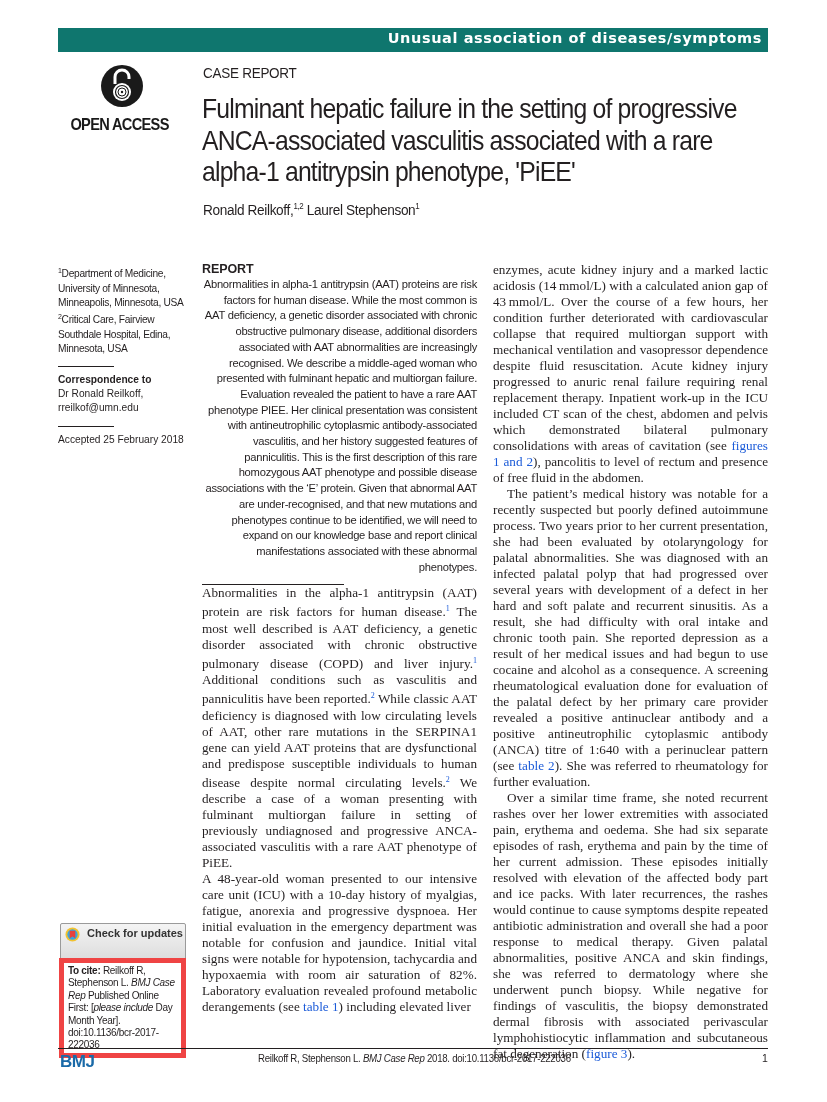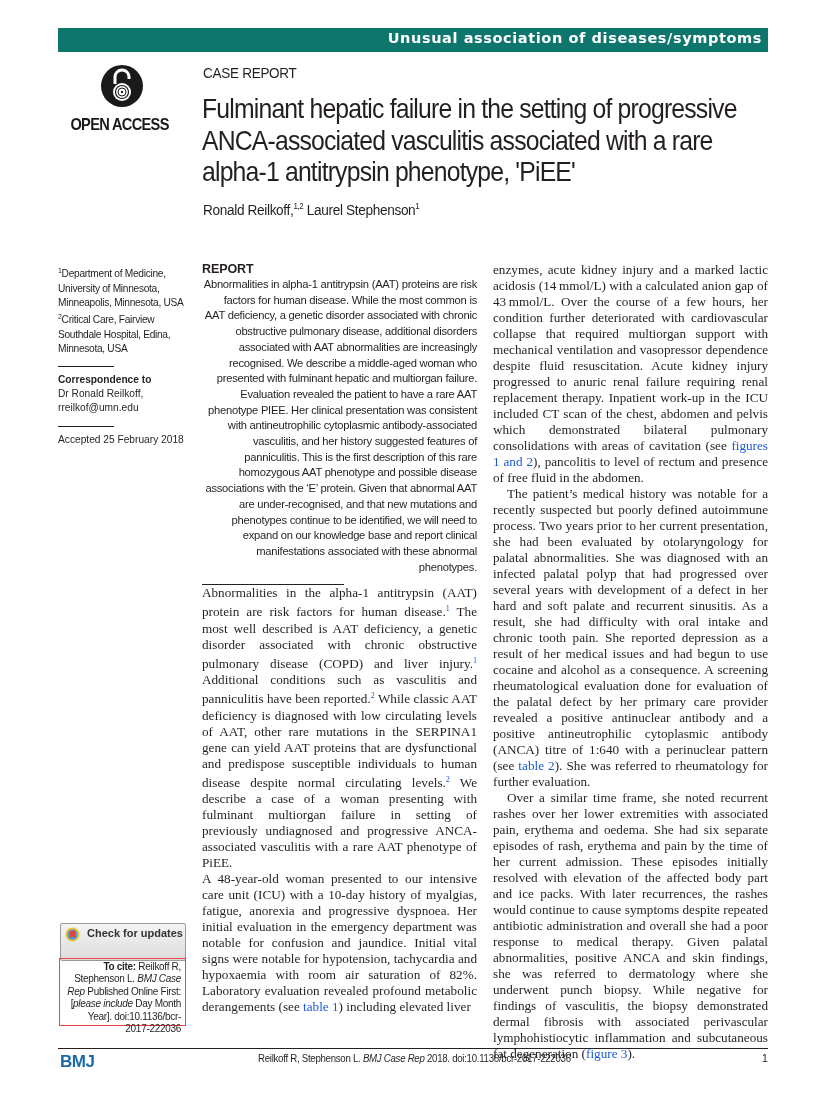--- a/index.html
+++ b/index.html
@@ -15,21 +15,21 @@
   .authors { position: absolute; left: 203px; top: 201px; font-family: "Liberation Sans", sans-serif; font-size: 15.5px; color: #231f20; letter-spacing: -0.4px; transform: scaleX(0.88); transform-origin: left; white-space: nowrap; }
   .authors sup { font-size: 9px; }
   .side { position: absolute; left: 58px; top: 264px; width: 130px; font-family: "Liberation Sans", sans-serif; font-size: 10.2px; line-height: 14.2px; color: #231f20; }
   .side .aff { letter-spacing: -0.3px; }
   .side sup { font-size: 7px; }
   .side .rule { width: 56px; border-top: 1px solid #231f20; margin: 10px 0 6px 0; }
   .side .corr-h { font-weight: bold; }
   .checkbtn { position: absolute; left: 60px; top: 923px; width: 126px; height: 38px; border: 1px solid #9a9a9a; background: linear-gradient(#f4f4f4, #dcdcdc); border-radius: 2px; box-sizing: border-box; }
   .checkbtn .ic { position: absolute; left: 4px; top: 3px; width: 15px; height: 15px; }
   .checkbtn .lbl { position: absolute; left: 26px; top: 3px; font-family: "Liberation Sans", sans-serif; font-weight: bold; font-size: 11px; color: #333333; }
-  .cite { position: absolute; left: 59px; top: 958px; width: 127px; height: 68px; border: 1px solid #ef4444; box-sizing: border-box; padding: 2px 4px; font-family: "Liberation Sans", sans-serif; font-size: 10px; line-height: 12.4px; color: #231f20; letter-spacing: -0.3px; text-align: right; }
+  .cite { position: absolute; left: 59px; top: 958px; width: 127px; height: 100px; border: 5px solid #ef4444; box-sizing: border-box; padding: 2px 4px; font-family: "Liberation Sans", sans-serif; font-size: 10px; line-height: 12.4px; color: #231f20; letter-spacing: -0.3px; }
   .cite b { font-weight: bold; }
   .cite i { font-style: italic; }
   .col { position: absolute; font-family: "Liberation Serif", serif; font-size: 13.2px; line-height: 16px; color: #231f20; text-align: justify; }
   .col1 { left: 202px; top: 262px; width: 275px; }
   .col2 { left: 493px; top: 262px; width: 275px; }
   .h { font-family: "Liberation Sans", sans-serif; font-weight: bold; font-size: 12.5px; line-height: 15px; letter-spacing: -0.1px; }
   .summary-text { font-family: "Liberation Sans", sans-serif; font-size: 11.2px; line-height: 15.7px; text-align: right; letter-spacing: -0.25px; }
   .srule { width: 142px; border-top: 1px solid #231f20; margin: 9px 0 0 0; }
   .sec { margin-top: 31px; }
   .sec2 { margin-top: 16px; }

